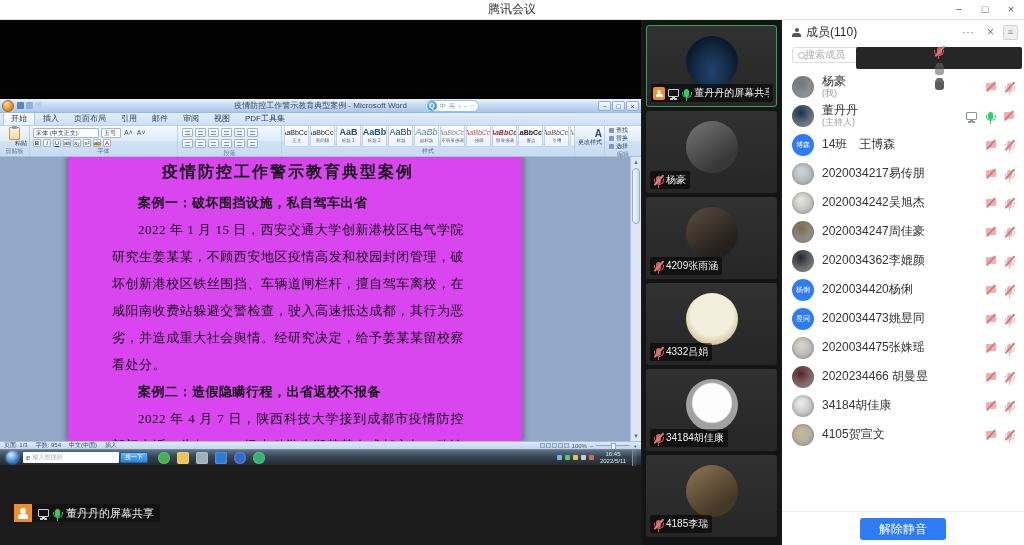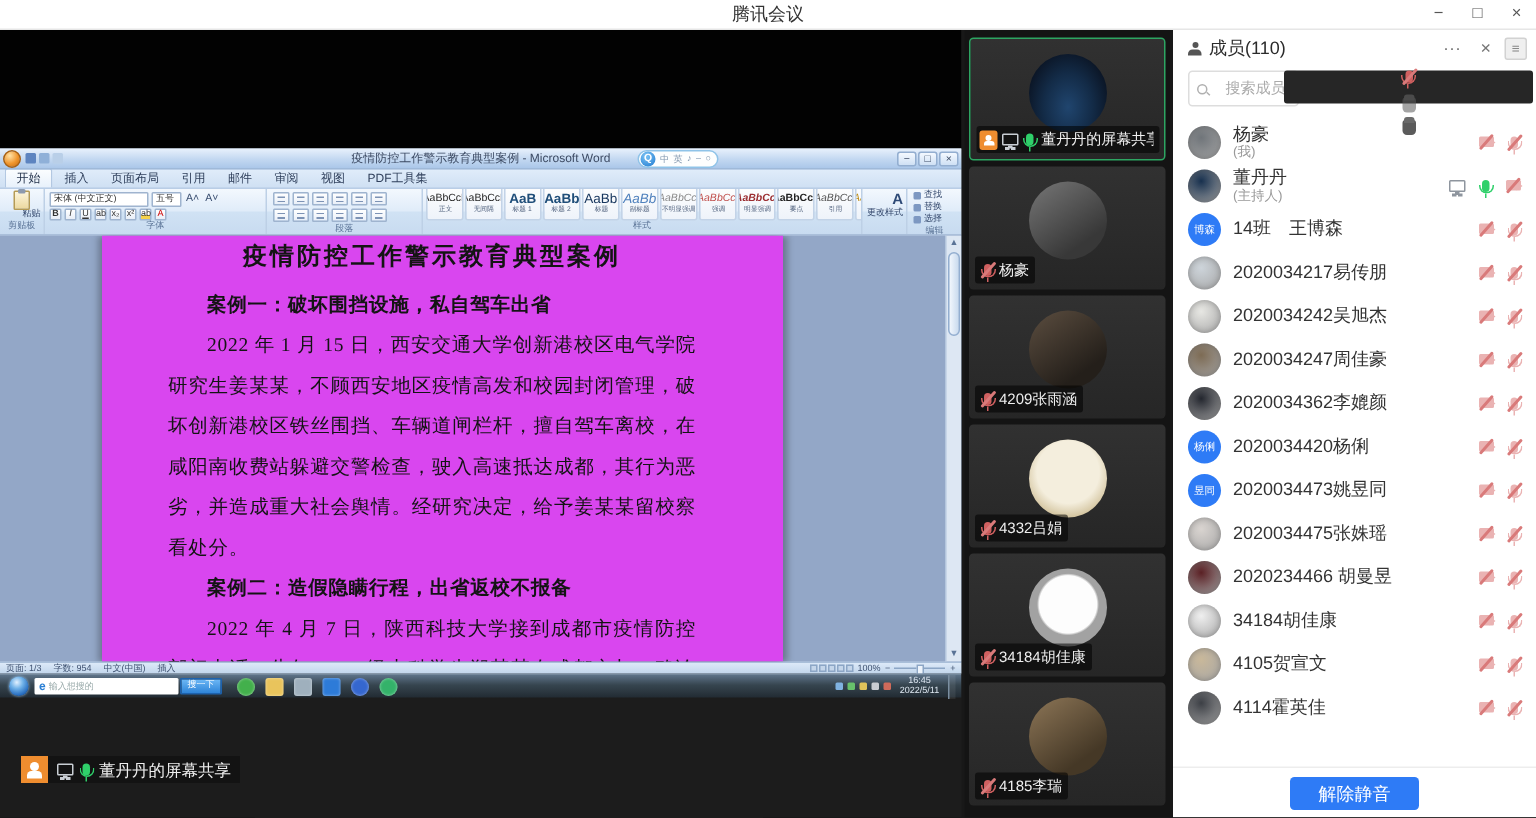--- a/index.html
+++ b/index.html
@@ -166,21 +166,21 @@
 .v-badge i::after{content:'';position:absolute;left:-1.5px;top:4px;width:7px;height:3px;background:#fff;border-radius:2px 2px 0 0;}
 
 
 #panel{position:absolute;left:782px;top:20px;width:242px;height:525px;background:#fff;display:flex;flex-direction:column;}
 #p-head{height:24px;display:flex;align-items:center;padding:0 6px 0 10px;gap:5px;flex:0 0 auto;}
 #p-head .p-title{font-size:12px;color:#2b2b2b;}
 #p-head .sp{flex:1;}
 #p-head .h-btn{font-size:12px;color:#777;padding:0 4px;line-height:16px;}
 #p-head .menu-btn{width:15px;height:15px;background:#efefef;border:1px solid #d2d2d2;border-radius:2px;font-size:9px;line-height:13px;text-align:center;color:#888;}
 #p-search-row{padding:3px 10px 5px;flex:0 0 auto;}
-#p-search{width:74px;height:24px;border:1px solid #ddd;border-radius:3px;background:#fff;display:flex;align-items:center;gap:12px;padding:0 5px;}
+#p-search{width:74px;height:16px;border:1px solid #ddd;border-radius:3px;background:#fff;display:flex;align-items:center;gap:0;padding:0 5px;}
 #p-search .ph{font-size:10px;color:#aaa;white-space:nowrap;}
 #speak-banner{position:absolute;left:74px;top:27px;width:166px;height:22px;background:#262626;border-radius:2px;display:flex;align-items:center;gap:5px;padding:0 9px;z-index:6;flex-direction:column;}
 #speak-banner .sb-text{font-size:10px;color:#e8e8e8;white-space:nowrap;flex:1;overflow:hidden;}
 #p-list{flex:1;overflow:hidden;padding-top:4px;}
 .m-row{height:29px;display:flex;align-items:center;padding:0 10px;gap:8px;}
 .m-av{width:22px;height:22px;border-radius:50%;flex:0 0 auto;box-shadow:inset 0 0 4px rgba(0,0,0,.25);}
 .m-av-text{display:flex;align-items:center;justify-content:center;color:#fff;font-size:7px;box-shadow:none;letter-spacing:0;}
 .m-names{display:flex;flex-direction:column;min-width:0;}
 .m-name{font-size:12px;color:#333;white-space:nowrap;overflow:hidden;line-height:13px;}
 .m-sub{font-size:9px;color:#999;line-height:11px;}
@@ -698,33 +698,19 @@
     </span>
     <span class="m-icons">
             <span class="ic ic-cam">
               <span class="sl"></span>
             </span>
             <span class="ic ic-mic mic-pink slash">
               <span class="sl"></span>
             </span>
           </span>
   </div>
-        <div class="m-row">
-    <span class="m-av" style="background:radial-gradient(circle at 40% 35%, #3c3f45, rgba(0,0,0,.35))"></span>
-    <span class="m-names">
-      <span class="m-name">4114霍英佳</span>
-    </span>
-    <span class="m-icons">
-            <span class="ic ic-cam">
-              <span class="sl"></span>
-            </span>
-            <span class="ic ic-mic mic-pink slash">
-              <span class="sl"></span>
-            </span>
-          </span>
-  </div>
       </div>
     <div id="p-foot">
       <button id="unmute-btn">解除静音</button>
     </div>
   </div>
 
 </div>
 
 </body></html>

